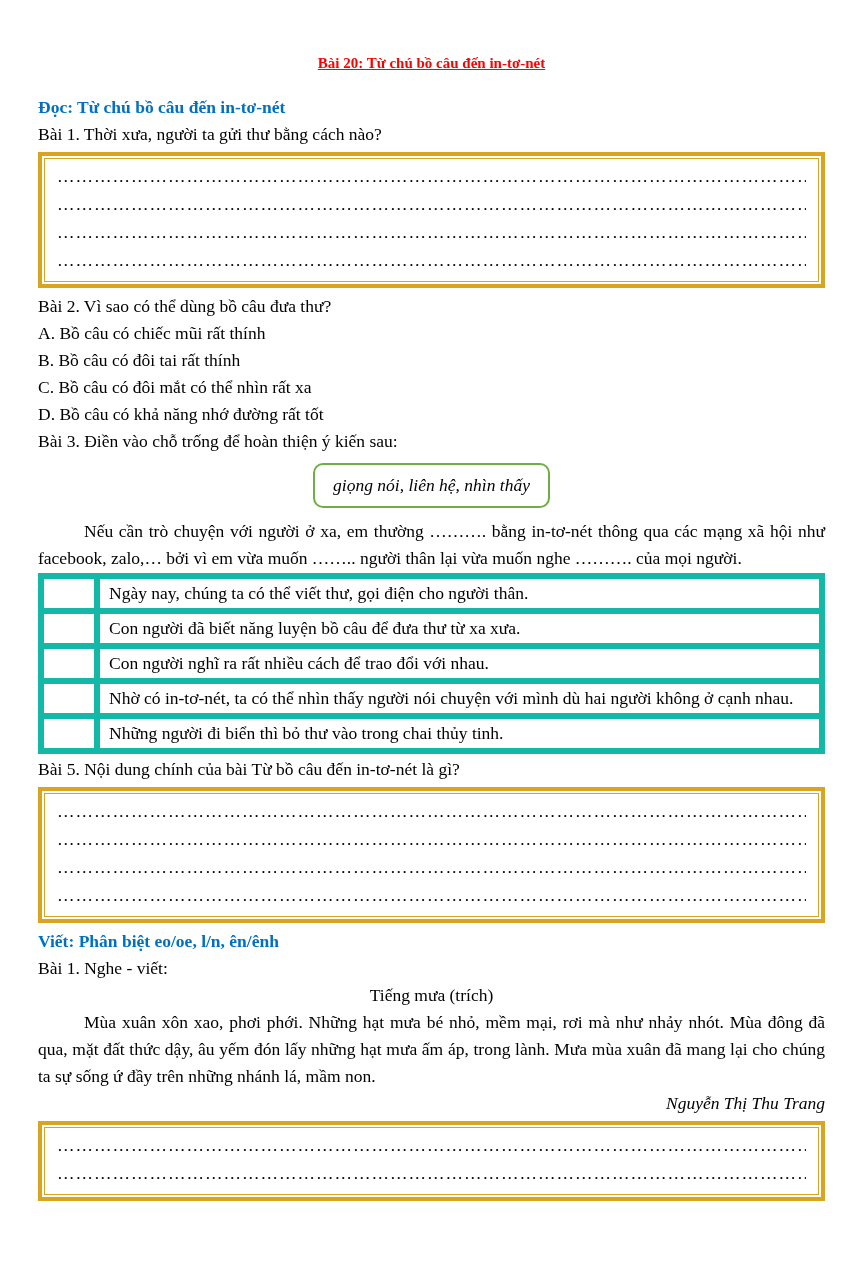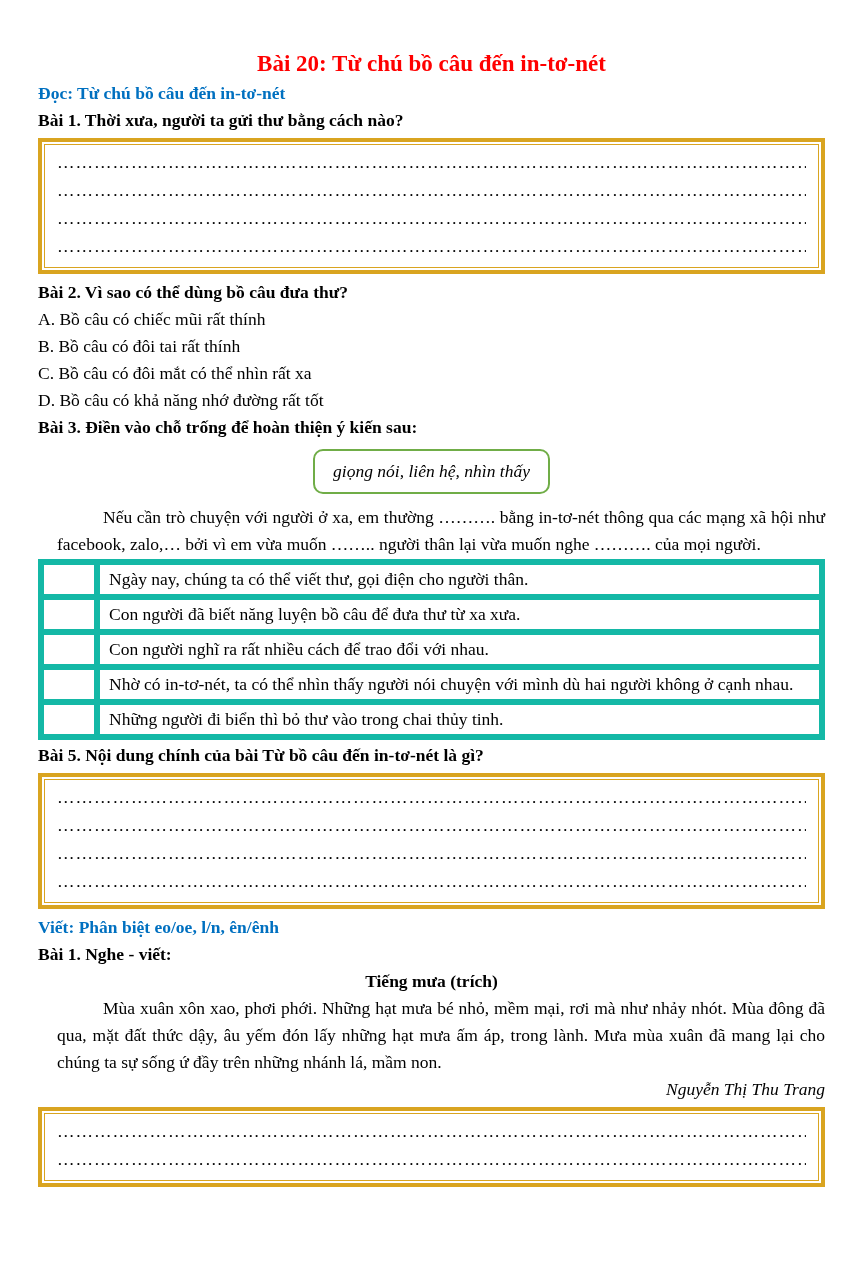--- a/index.html
+++ b/index.html
@@ -10,30 +10,31 @@
     margin:0 auto;
     padding:50px 38px 30px 38px;
     background:#fff;
     font-family:"Liberation Serif", serif;
     font-size:17.5px;
     line-height:27px;
     color:#000;
     overflow:hidden;
   }
   .title {
-    font-size:23px; font-weight:bold;
+    font-size:15px; font-weight:bold;
     color:var(--red,#ff0000);
     text-align:center;
-    margin-bottom:3px;
+    margin-bottom:17px;
+    text-decoration:underline;
   }
   .blue-heading {
     font-size:17.5px; font-weight:bold;
     color:var(--blue,#0070C0);
   }
-  .bold { font-weight:bold; }
+  .bold { font-weight:normal; }
   .option { }
   .answer-box {
     border:4px solid var(--gold,#D9A420);
     padding:2px;
     margin:4px 0 5px 0;
     background:#fff;
   }
   .answer-inner {
     border:1px solid var(--gold,#D9A420);
     padding:3px 12px 7px 12px;
@@ -44,21 +45,21 @@
     letter-spacing:1px;
   }
   .wordbank-wrap { text-align:center; margin:8px 0 10px 0; }
   .wordbank {
     display:inline-block;
     border:2px solid var(--green,#70AD47);
     border-radius:10px;
     padding:7px 18px;
     font-style:italic;
   }
-  .para { text-align:justify;margin-left:19px; }
+  .para { text-align:justify; }
   .indent { text-indent:46px; }
   .order-table { width:100%; border-collapse:collapse; margin:1px 0 2px 0; }
   .order-table td {
     border:6px solid #14b8a6;
     padding:1px 9px;
     vertical-align:top;
     text-align:justify;
   }
   .num-cell { width:56px; }
   .center { text-align:center; }

